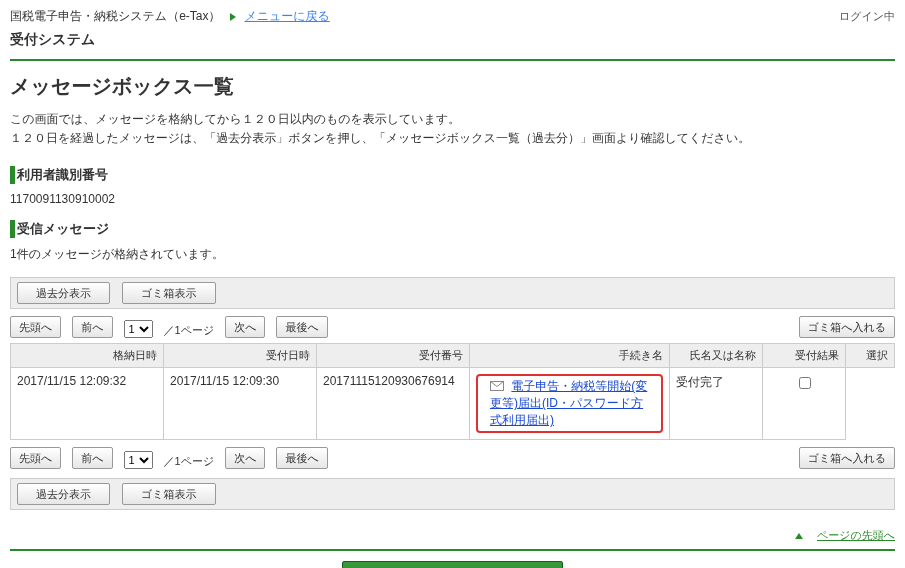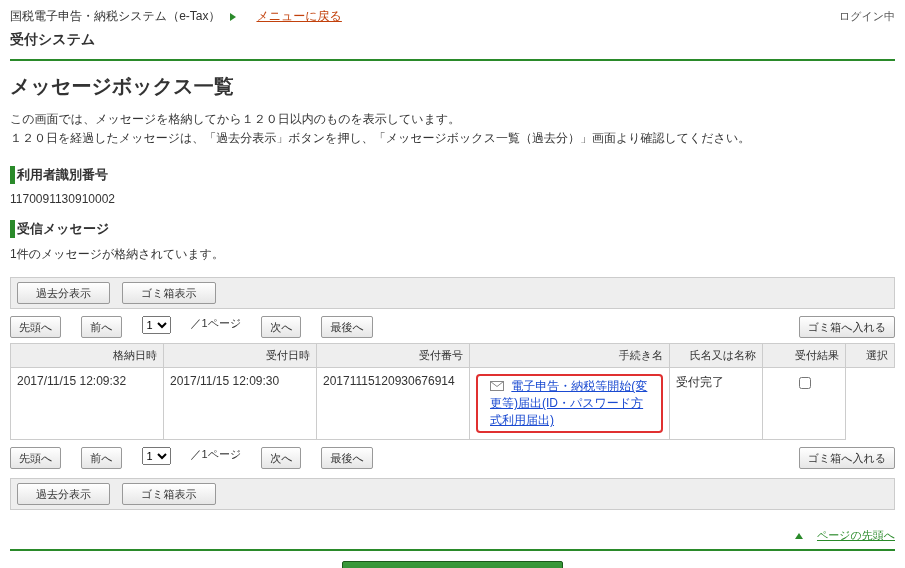--- a/index.html
+++ b/index.html
@@ -29,26 +29,26 @@
   }
   .green-bullet {
     display: inline-block;
     width: 0; height: 0;
     border-top: 4px solid transparent;
     border-bottom: 4px solid transparent;
     border-left: 6px solid #2a8a2a;
     margin-right: 2px;
   }
   .toplink {
-    color: #c2410c;
+    color: #3b82f6;
     text-decoration: underline;
     cursor: pointer;
     display: inline-flex;
     align-items: center;
-    gap: 18px;
+    gap: 6px;
   }
   .topbar-right {
     font-size: 11px;
     color: #555;
   }
   .system-title {
     font-weight: bold;
     font-size: 14px;
     padding: 4px 0 6px 0;
   }
@@ -89,22 +89,22 @@
   }
   .pager-row {
     display: flex;
     align-items: center;
     justify-content: space-between;
     margin-top: 4px;
     padding: 3px 0;
   }
   .pager-left {
     display: flex;
-    align-items: flex-start;
-    gap: 20px;
+    align-items: flex-end;
+    gap: 11px;
     font-size: 11px;
   }
   .btn {
     display: inline-flex;
     align-items: center;
     justify-content: center;
     border: 1px solid #999;
     background: linear-gradient(#ffffff,#e6e6e6);
     padding: 2px 8px;
     font-size: 11px;

